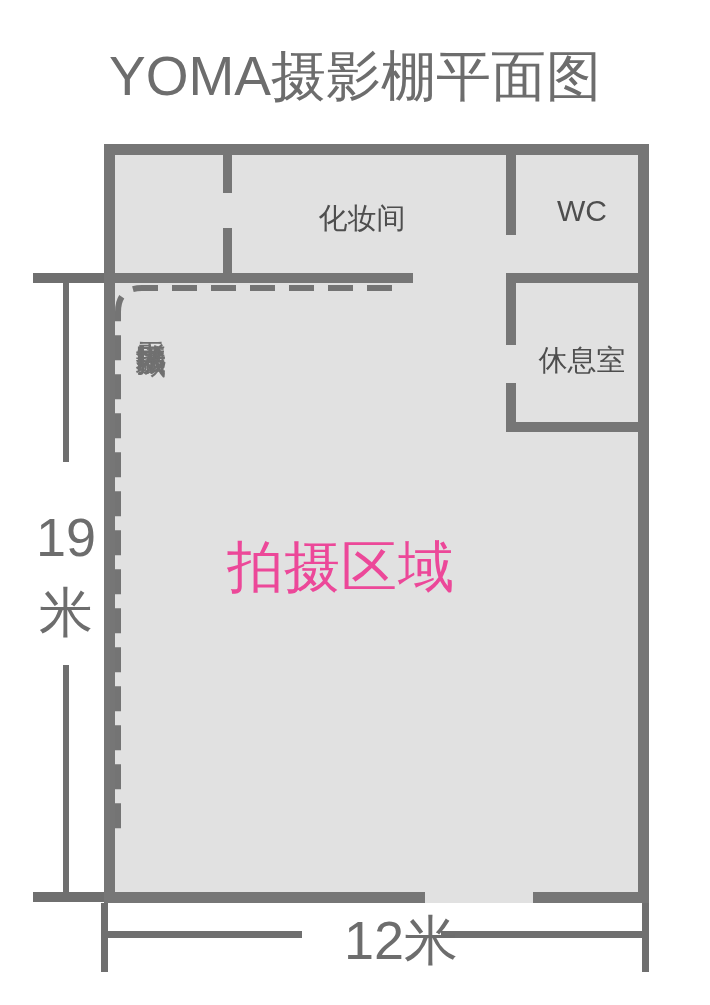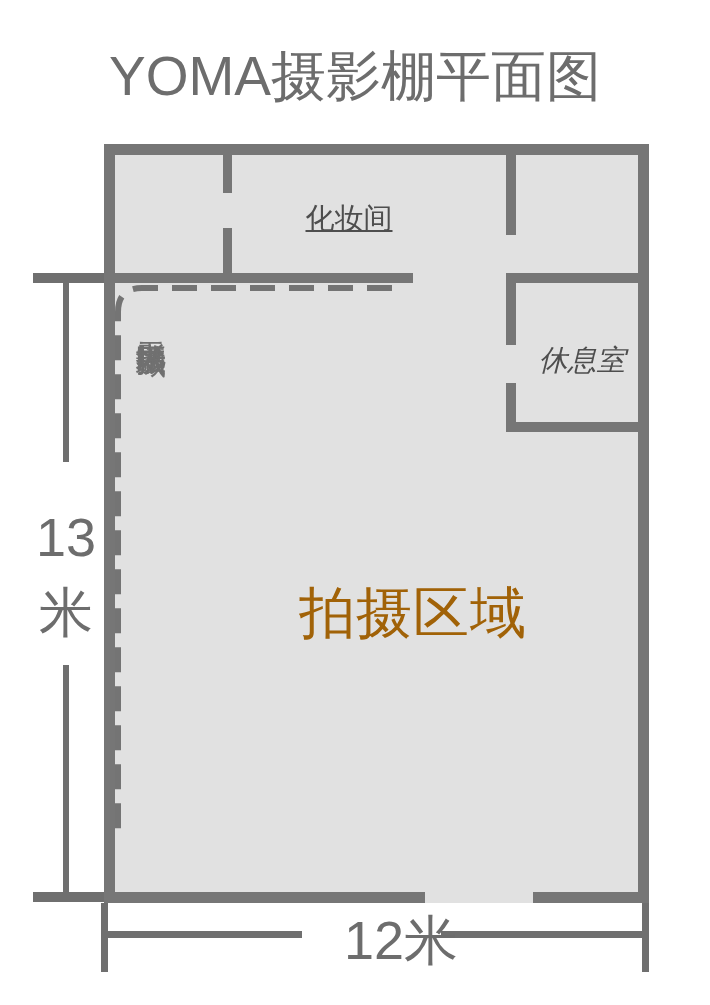--- a/index.html
+++ b/index.html
@@ -54,33 +54,32 @@
   
   .dash-svg { left:0; top:0; width:710px; height:1005px; pointer-events:none; }
 
   
   .room-label {
     color: #4e4e4e;
     font-size: 29px;
     text-align: center;
     white-space: nowrap;
   }
-  .makeup-label  { left:279px; top:199px; width:140px;text-decoration:underline; }
+  .makeup-label  { left:292px; top:199px; width:140px; }
   .wc-label      { left:537px; top:194px; width:90px;  font-size:30px; }
-  .lounge-label  { left:512px; top:341px; width:140px;font-style:italic; }
+  .lounge-label  { left:512px; top:341px; width:140px; }
   .door-label    { left:401px; top:846px; width:140px; }
 
   .shooting-label {
     left:227px; top:530px; width:300px;
-    text-align:right;
+    text-align:left;
     font-size:56px;
-    color:#a16207;
+    color:#ec4899;
     letter-spacing:1px;
     white-space:nowrap;
-    margin-top:46px;
   }
   .shadowless-label {
     left:130px; top:318px;
     writing-mode: vertical-rl;
     text-orientation: upright;
     font-size:30px;
     letter-spacing:1px;
     color:#707070;
     white-space:nowrap;
   }
@@ -136,30 +135,31 @@
   <div class="abs wall wall-lounge-top"></div>
   <div class="abs wall wall-lounge-left-up"></div>
   <div class="abs wall wall-lounge-left-low"></div>
   <div class="abs wall wall-lounge-bottom"></div>
 
   <svg class="abs dash-svg" viewBox="0 0 710 1005" xmlns="http://www.w3.org/2000/svg">
     <path d="M 392 288 H 142 Q 118 288 118 312 V 836" fill="none" stroke="#747474" stroke-width="6" stroke-dasharray="25 14"></path>
   </svg>
 
   <div class="abs room-label makeup-label">化妆间</div>
+  <div class="abs room-label wc-label">WC</div>
   <div class="abs room-label lounge-label">休息室</div>
   <div class="abs shooting-label">拍摄区域</div>
   <div class="abs shadowless-label">无影墙拍摄区域</div>
 
   <div class="abs dim dim-h-tick-top"></div>
   <div class="abs dim dim-h-tick-bottom"></div>
   <div class="abs dim dim-h-line-upper"></div>
   <div class="abs dim dim-h-line-lower"></div>
   <div class="abs dim-h-label">
-    <span>13</span>
+    <span>19</span>
     <span>米</span>
   </div>
 
   <div class="abs dim dim-w-tick-left"></div>
   <div class="abs dim dim-w-tick-right"></div>
   <div class="abs dim dim-w-line-left"></div>
   <div class="abs dim dim-w-line-right"></div>
   <div class="abs dim-w-label">12米</div>
 
 </div>

